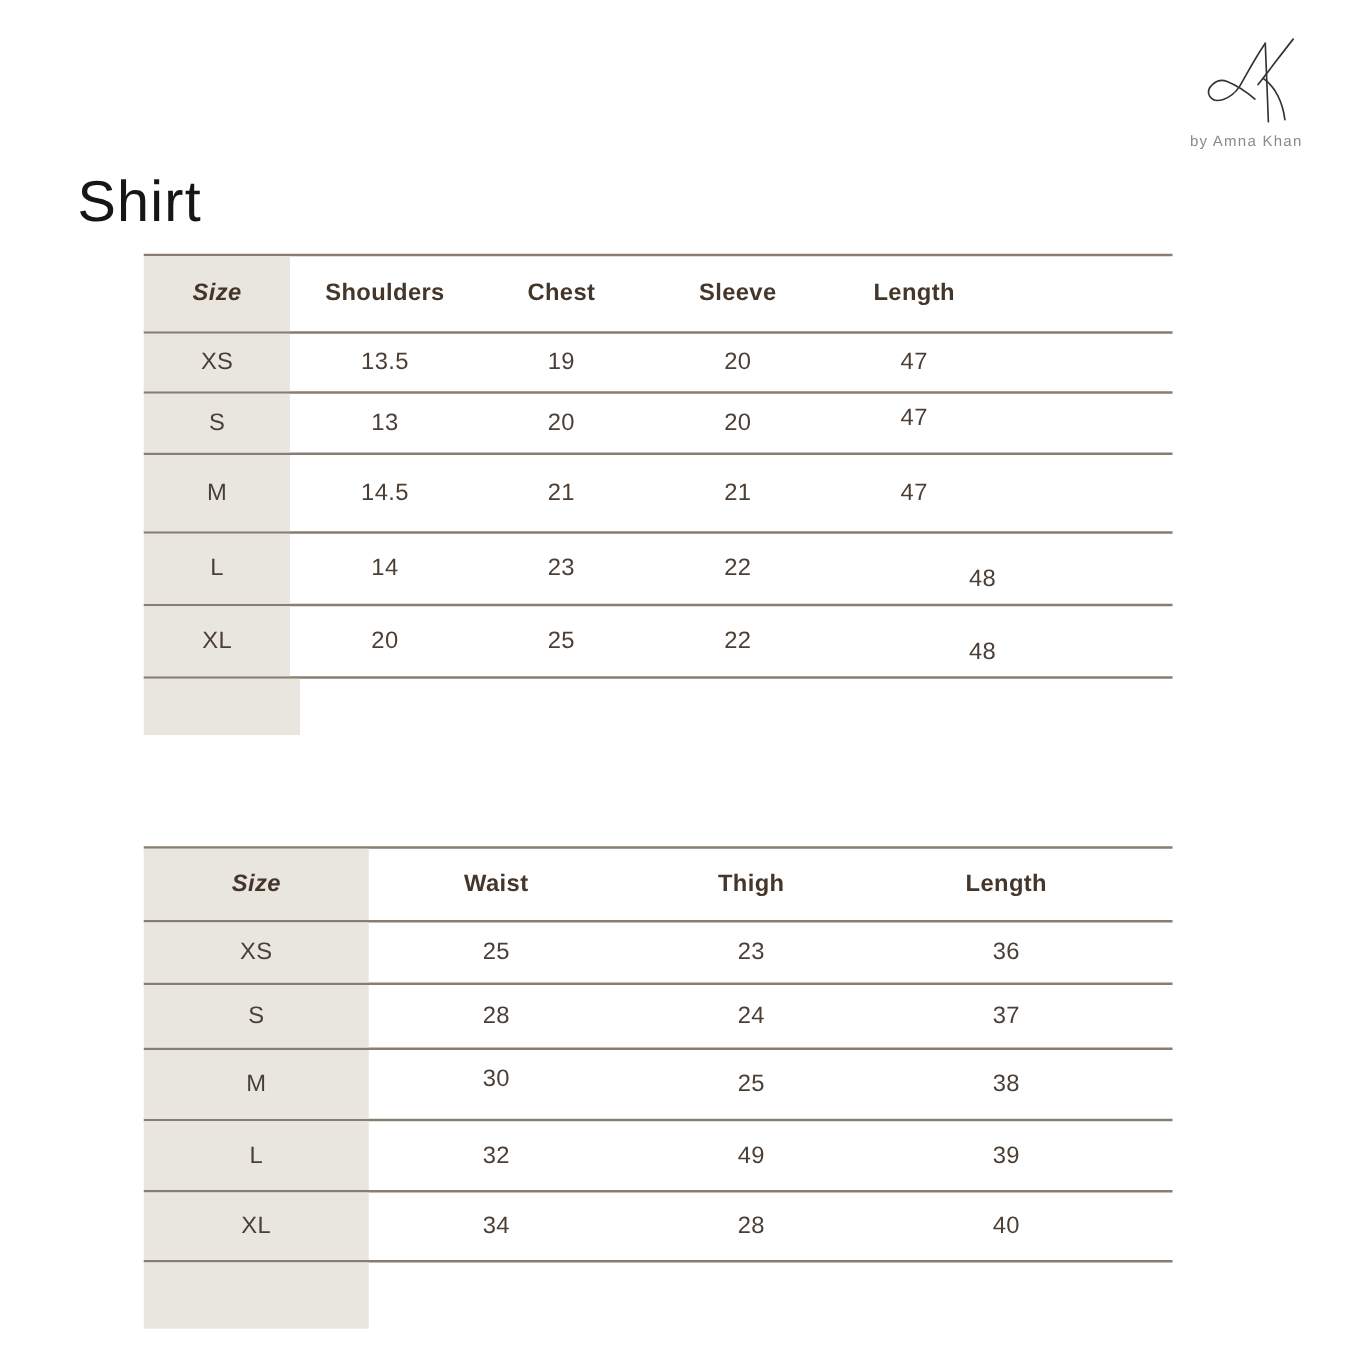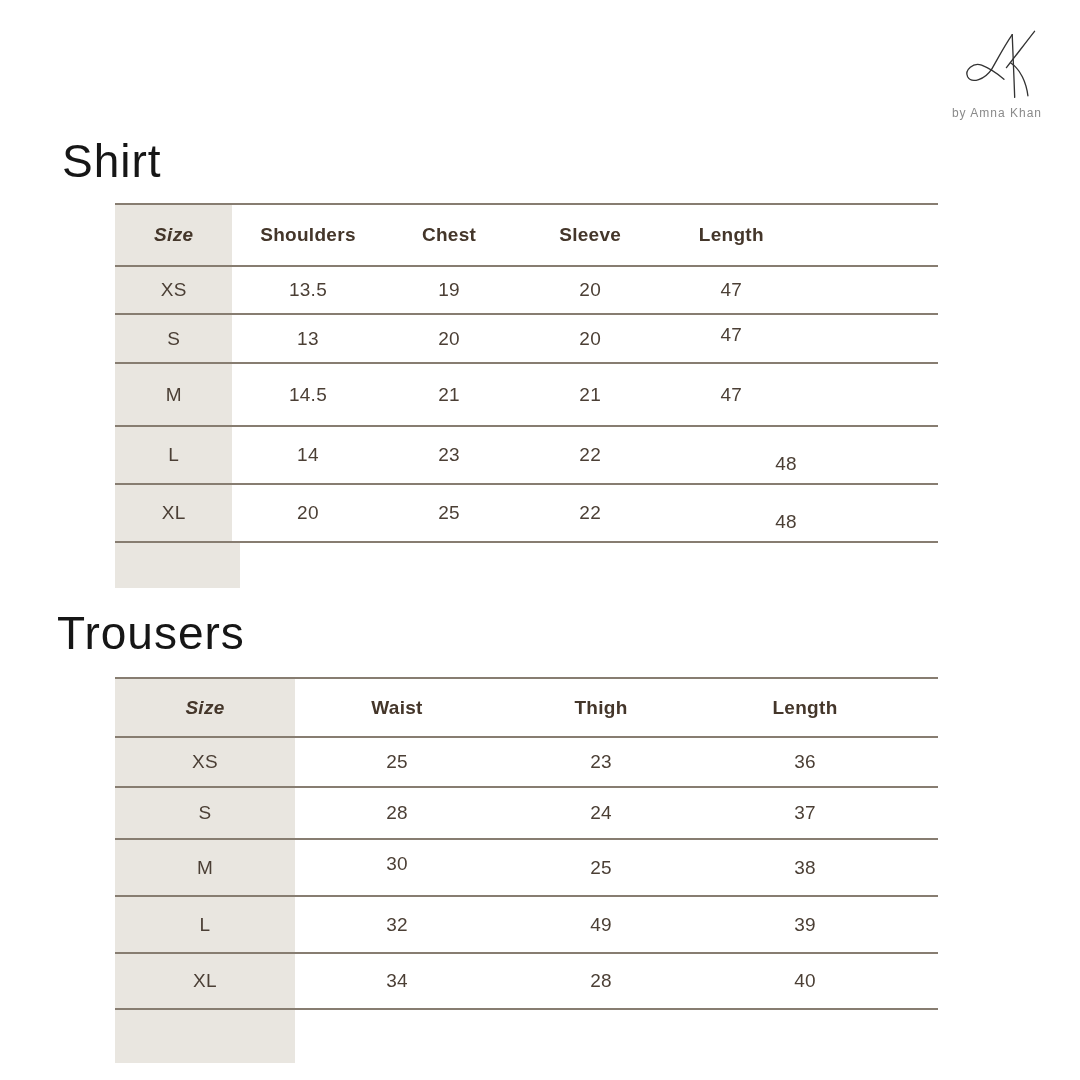--- a/index.html
+++ b/index.html
@@ -139,21 +139,20 @@
       <div class="cell data-cell">25</div>
       <div class="cell data-cell">22</div>
       <div class="cell data-cell dy">48</div>
       <div class="cell data-cell"></div>
     </div>
     <div class="t-row stub-row" style="height:47px">
       <div class="cell size-cell"></div>
     </div>
   </div>
 
-  <div class="section-heading" id="trousers-heading">Trousers</div>
 
   <div class="size-table" id="trousers-table">
     <div class="t-row header-row" style="height:59px">
       <div class="cell size-cell">Size</div>
       <div class="cell data-cell">Waist</div>
       <div class="cell data-cell">Thigh</div>
       <div class="cell data-cell">Length</div>
     </div>
     <div class="t-row" style="height:50px">
       <div class="cell size-cell">XS</div>

